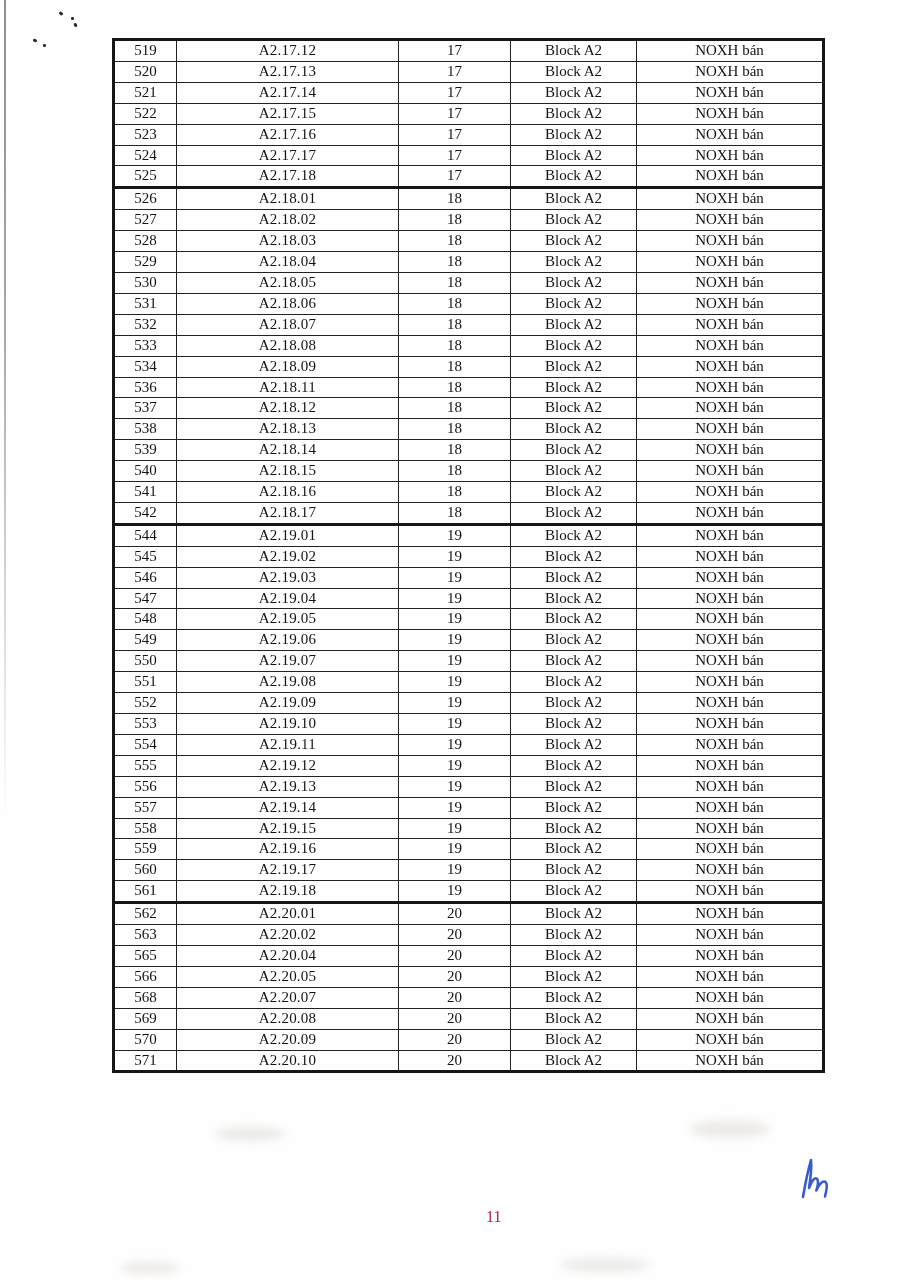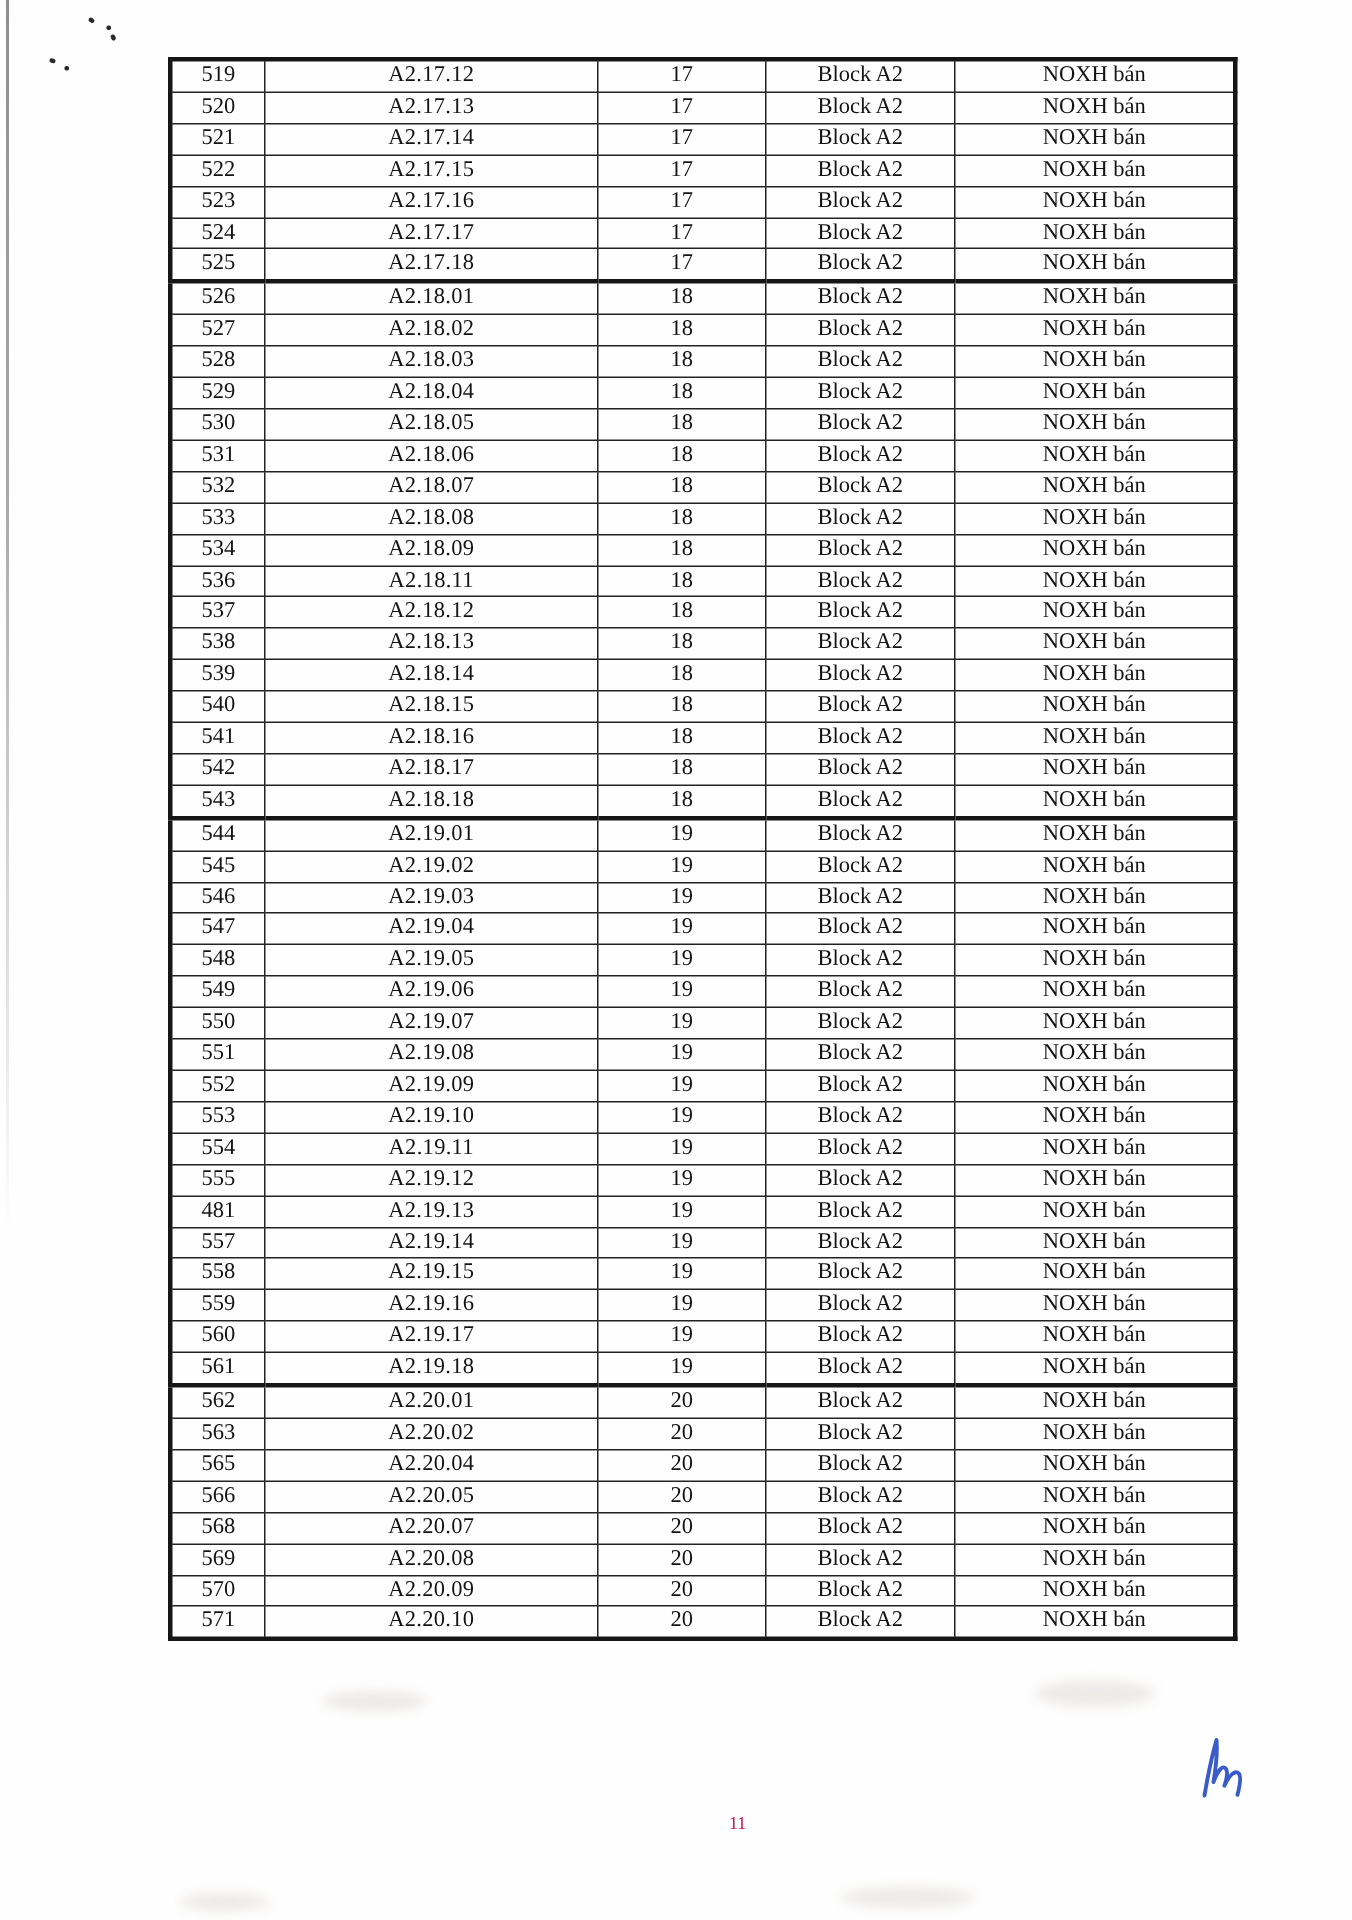--- a/index.html
+++ b/index.html
@@ -45,21 +45,21 @@
     line-height: 19.9px;
     padding: 0;
     white-space: nowrap;
     overflow: hidden;
   }
   table.unit-table td.cell-code { font-weight: normal; letter-spacing: 0.2px; }
   table.unit-table tr.thick-top td { border-top-width: 3px; border-top-color: #161616; margin-top: 40px; }
   .page-number {
     position: absolute;
     left: 486px; top: 1208px;
-    font-size: 12px; color: #be185d;
+    font-size: 16px; color: #be185d;
   }
   .signature {
     position: absolute; left: 799px; top: 1157px;
     width: 36px; height: 46px;
   }
 </style>
 </head>
 <body>
 
 <div class="page">
@@ -240,27 +240,20 @@
           <td class="cell-block">Block A2</td>
           <td class="cell-type">NOXH bán</td>
         </tr>
         <tr>
           <td class="cell-stt">542</td>
           <td class="cell-code">A2.18.17</td>
           <td class="cell-floor">18</td>
           <td class="cell-block">Block A2</td>
           <td class="cell-type">NOXH bán</td>
         </tr>
-        <tr>
-          <td class="cell-stt">543</td>
-          <td class="cell-code">A2.18.18</td>
-          <td class="cell-floor">18</td>
-          <td class="cell-block">Block A2</td>
-          <td class="cell-type">NOXH bán</td>
-        </tr>
         <tr class="thick-top">
           <td class="cell-stt">544</td>
           <td class="cell-code">A2.19.01</td>
           <td class="cell-floor">19</td>
           <td class="cell-block">Block A2</td>
           <td class="cell-type">NOXH bán</td>
         </tr>
         <tr>
           <td class="cell-stt">545</td>
           <td class="cell-code">A2.19.02</td>
@@ -332,21 +325,21 @@
           <td class="cell-type">NOXH bán</td>
         </tr>
         <tr>
           <td class="cell-stt">555</td>
           <td class="cell-code">A2.19.12</td>
           <td class="cell-floor">19</td>
           <td class="cell-block">Block A2</td>
           <td class="cell-type">NOXH bán</td>
         </tr>
         <tr>
-          <td class="cell-stt">481</td>
+          <td class="cell-stt">556</td>
           <td class="cell-code">A2.19.13</td>
           <td class="cell-floor">19</td>
           <td class="cell-block">Block A2</td>
           <td class="cell-type">NOXH bán</td>
         </tr>
         <tr>
           <td class="cell-stt">557</td>
           <td class="cell-code">A2.19.14</td>
           <td class="cell-floor">19</td>
           <td class="cell-block">Block A2</td>

